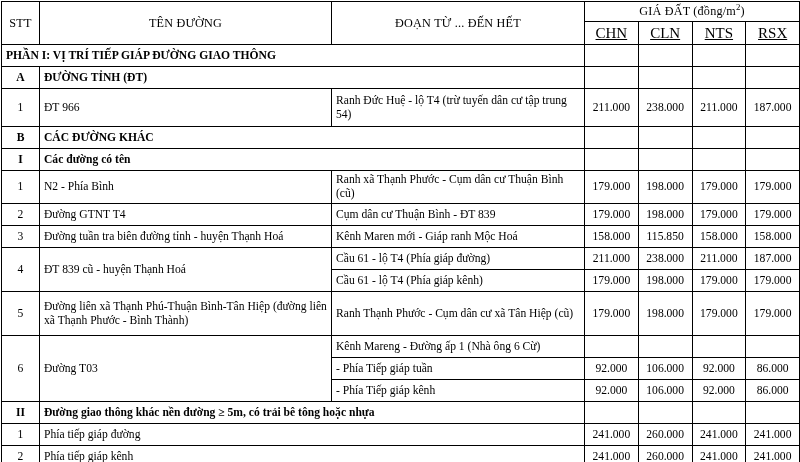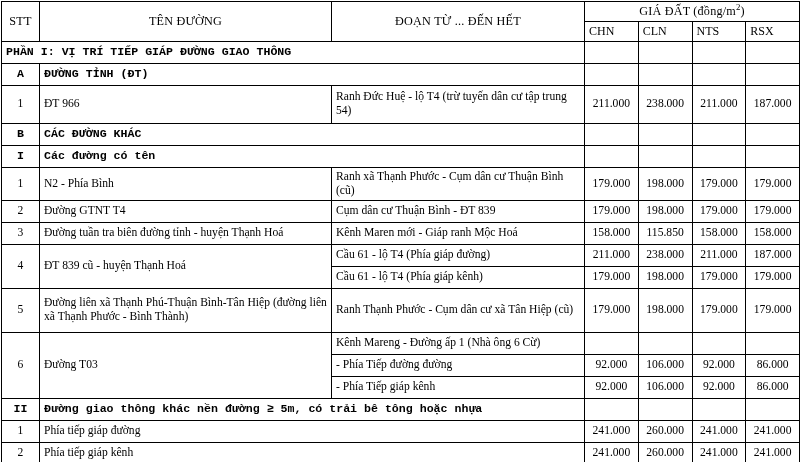--- a/index.html
+++ b/index.html
@@ -42,37 +42,37 @@
   col.c-doan  { width: 253px; }
   col.c-num   { width: 53.75px; }
 
   th.hd {
     text-align: center;
     font-weight: bold;
     font-size: 12.2px;
     letter-spacing: 0.2px;
   }
   th.hd-sub {
-    text-align: left;
-    font-weight: bold;
-    font-size: 12px;
+    text-align: center;
+    font-weight: bold;
+    font-size: 15px;
+    text-decoration: underline;
   }
   td.stt {
     text-align: center;
   }
   td.num {
     text-align: center;
     white-space: nowrap;
   }
   td.txt {
     text-align: left;
   }
   td.bold, th.bold {
     font-weight: bold;
-    font-family: Liberation Mono, monospace;
   }
   tr.section td {
     font-weight: bold;
   }
   .sup {
     font-size: 0.72em;
     vertical-align: super;
     line-height: 0;
   }
 </style>
@@ -200,21 +200,21 @@
         <tr>
           <td class="stt" rowspan="3">6</td>
           <td class="txt" rowspan="3">Đường T03</td>
           <td class="txt" style="height:22px">Kênh Mareng - Đường ấp 1 (Nhà ông 6 Cừ)</td>
           <td class="num"></td>
           <td class="num"></td>
           <td class="num"></td>
           <td class="num"></td>
         </tr>
         <tr>
-          <td class="txt" style="height:22px">- Phía Tiếp đường đường</td>
+          <td class="txt" style="height:22px">- Phía Tiếp giáp tuần</td>
           <td class="num">92.000</td>
           <td class="num">106.000</td>
           <td class="num">92.000</td>
           <td class="num">86.000</td>
         </tr>
         <tr>
           <td class="txt" style="height:22px">- Phía Tiếp giáp kênh</td>
           <td class="num">92.000</td>
           <td class="num">106.000</td>
           <td class="num">92.000</td>

